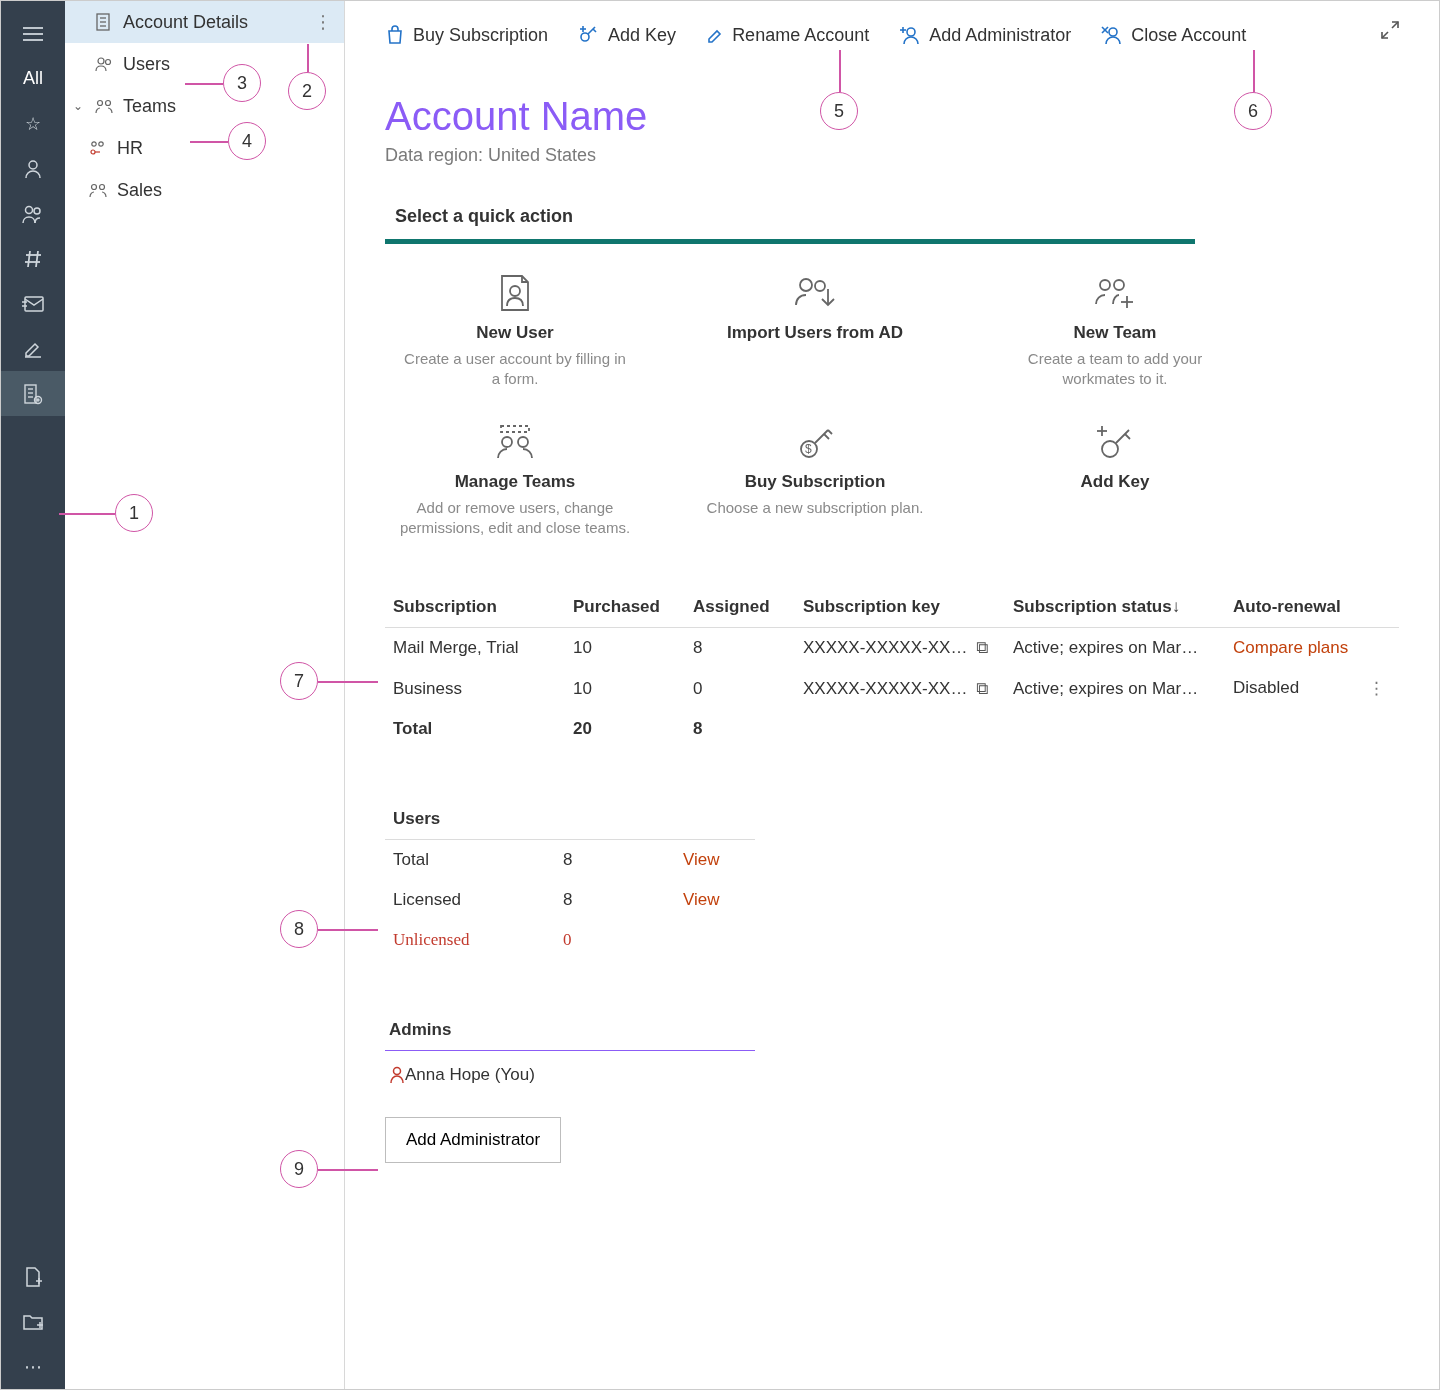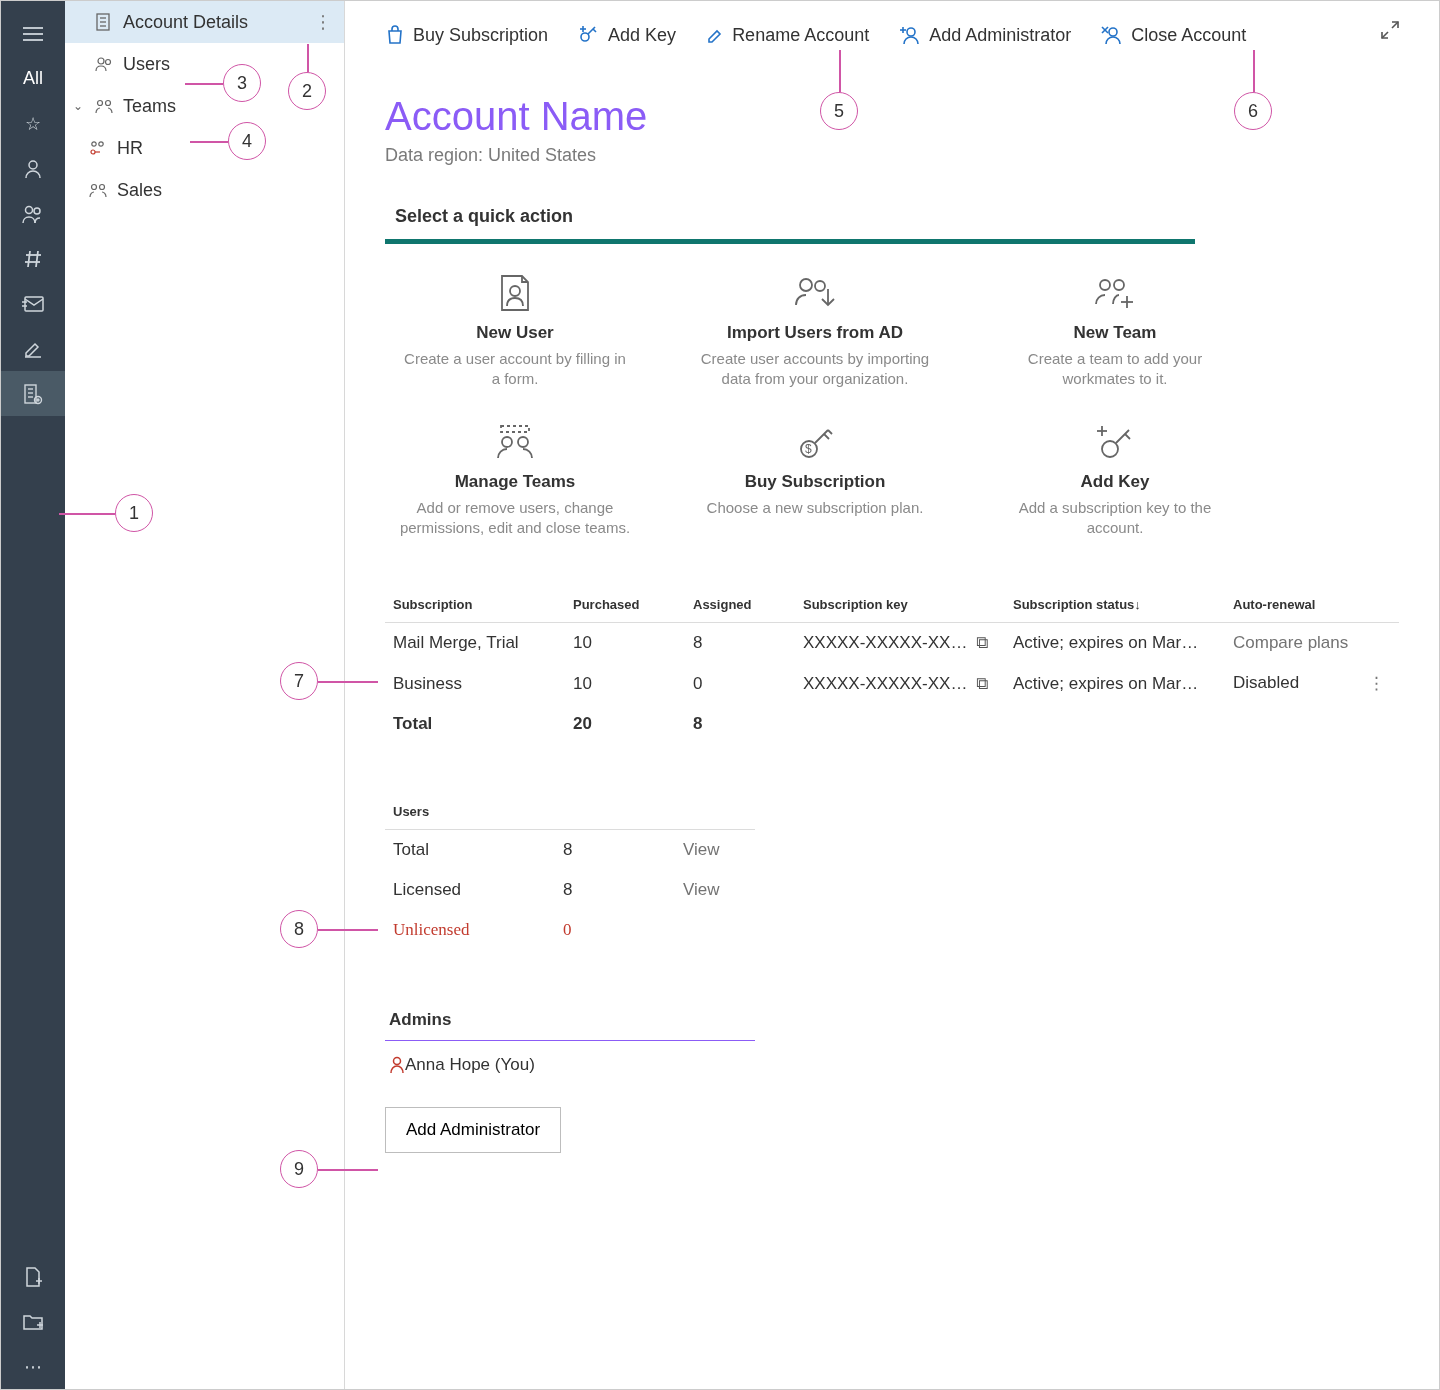--- a/index.html
+++ b/index.html
@@ -35,25 +35,25 @@
   .qa-title { font-size: 18px; font-weight: 600; margin-top: 40px; padding: 0 0 12px 10px; border-bottom: 5px solid #0f766e; width: 810px; }
   .qa-grid { display: grid; grid-template-columns: repeat(3, 260px); gap: 30px 40px; margin-top: 25px; }
   .qa-card { text-align: center; cursor: pointer; }
   .qa-card .qi { font-size: 34px; color: #666; height: 48px; display:flex; align-items:center; justify-content:center; margin-bottom: 6px;}
   .qa-card .qt { font-weight: 600; font-size: 17px; margin-bottom: 6px; }
   .qa-card .qd { font-size: 15px; color: #8a8a8a; line-height: 1.3; padding: 0 14px; }
 
   
   .sec { margin-top: 50px; }
   table { border-collapse: collapse; width: 100%; max-width: 1020px; }
-  th { text-align: left; font-weight: 600; font-size: 13px; padding: 10px 8px; border-bottom: 1px solid #dcdcdc; }
+  th { text-align: left; font-weight: 600; font-size: 17px; padding: 10px 8px; border-bottom: 1px solid #dcdcdc; }
   td { padding: 10px 8px; font-size: 17px; vertical-align: middle; }
   tr.total td { font-weight: 600; }
   .copy { color:#555; cursor:pointer; padding:0 4px; }
-  a.lnk { color: #737373; text-decoration: none; cursor: pointer; }
+  a.lnk { color: #c2410c; text-decoration: none; cursor: pointer; }
   .row-kebab { color:#777; cursor:pointer; padding:0 6px; }
 
   .small-table { max-width: 370px; }
   .red { color: #c23b2e; font-family: Liberation Serif, serif; }
 
   .admins { margin-top: 50px; }
   .admins-header { font-weight:600; font-size:17px; border-bottom:1px solid #8b5cf6; padding:10px 4px; max-width:370px; }
   .admin-row { display:flex; align-items:center; padding:14px 4px; font-size:17px;}
   .admin-row .pi { color:#c23b2e; }
   .btn { border:1px solid #bdbdbd; background:#fff; padding:12px 20px; font-size:17px; cursor:pointer; margin-top:18px; }
@@ -286,21 +286,20 @@
           <div class="qi">
             <svg width="42" height="36" viewBox="0 0 42 36" fill="none" stroke="#666" stroke-width="1.8">
               <circle cx="12" cy="10" r="6"></circle>
               <circle cx="26" cy="11" r="5"></circle>
               <path d="M2 30c0-6 4-10 10-10"></path>
               <line x1="34" y1="14" x2="34" y2="30"></line>
               <path d="M28 24l6 6 6-6"></path>
             </svg>
           </div>
           <div class="qt">Import Users from AD</div>
-          <div class="qd">Create user accounts by importing data from your organization.</div>
         </div>
       <div class="qa-card">
           <div class="qi">
             <svg width="44" height="34" viewBox="0 0 44 34" fill="none" stroke="#666" stroke-width="1.8">
               <circle cx="12" cy="9" r="5"></circle>
               <circle cx="26" cy="9" r="5"></circle>
               <path d="M3 28c0-5 4-9 9-9"></path>
               <path d="M20 28c0-5 3-9 6-9"></path>
               <line x1="34" y1="20" x2="34" y2="32"></line>
               <line x1="28" y1="26" x2="40" y2="26"></line>
@@ -339,21 +338,20 @@
           <div class="qi">
             <svg width="40" height="38" viewBox="0 0 40 38" fill="none" stroke="#666" stroke-width="1.8">
               <circle cx="15" cy="26" r="8"></circle>
               <line x1="21" y1="20" x2="34" y2="7"></line>
               <line x1="30" y1="11" x2="35" y2="16"></line>
               <line x1="2" y1="8" x2="12" y2="8"></line>
               <line x1="7" y1="3" x2="7" y2="13"></line>
             </svg>
           </div>
           <div class="qt">Add Key</div>
-          <div class="qd">Add a subscription key to the account.</div>
         </div>
     </div>
 
     <div class="sec">
       <table>
         <thead>
             <tr>
           <th style="width:180px">Subscription</th>
           <th style="width:120px">Purchased</th>
           <th style="width:110px">Assigned</th>

